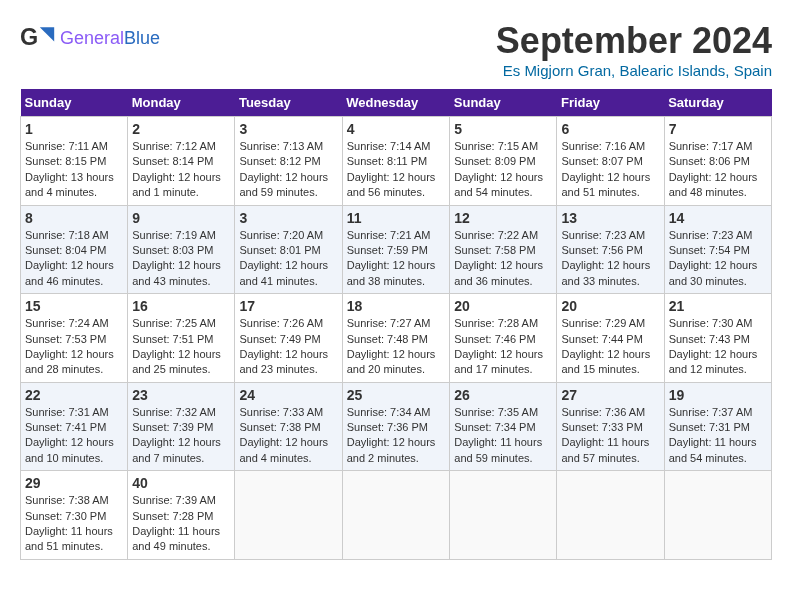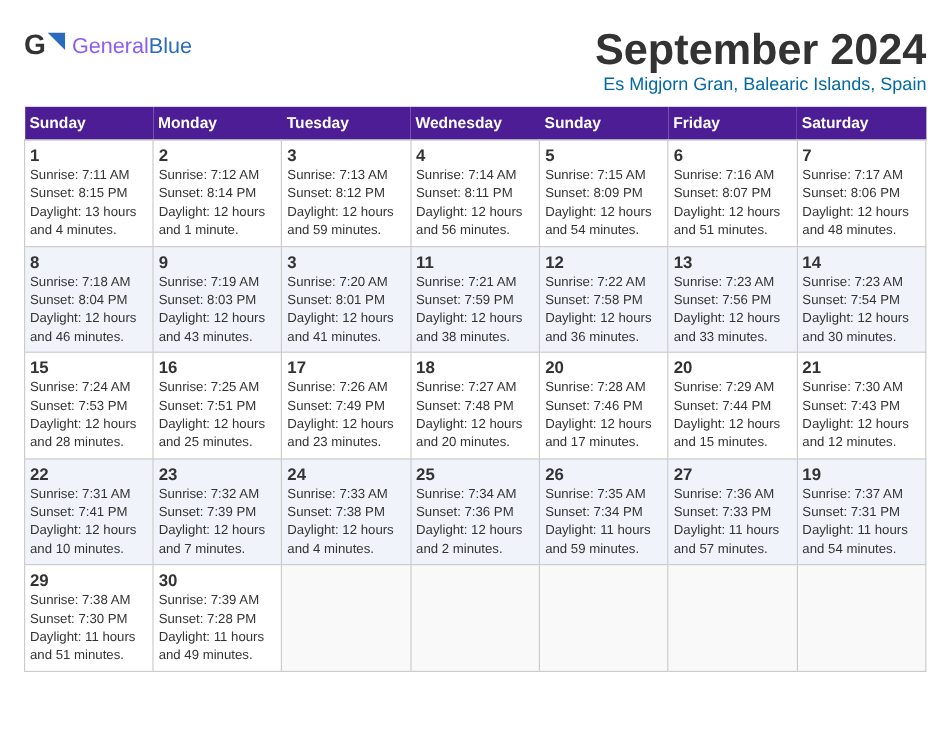--- a/index.html
+++ b/index.html
@@ -346,21 +346,21 @@
       <tr>
         <td>
     <span class="day-num">29</span>
     <div class="day-info">
       Sunrise: 7:38 AM<br>
       Sunset: 7:30 PM<br>
       Daylight: 11 hours and 51 minutes.
     </div>
   </td>
         <td>
-    <span class="day-num">30</span>
+    <span class="day-num">40</span>
     <div class="day-info">
       Sunrise: 7:39 AM<br>
       Sunset: 7:28 PM<br>
       Daylight: 11 hours and 49 minutes.
     </div>
   </td>
         <td class="empty-cell"></td>
         <td class="empty-cell"></td>
         <td class="empty-cell"></td>
         <td class="empty-cell"></td>

